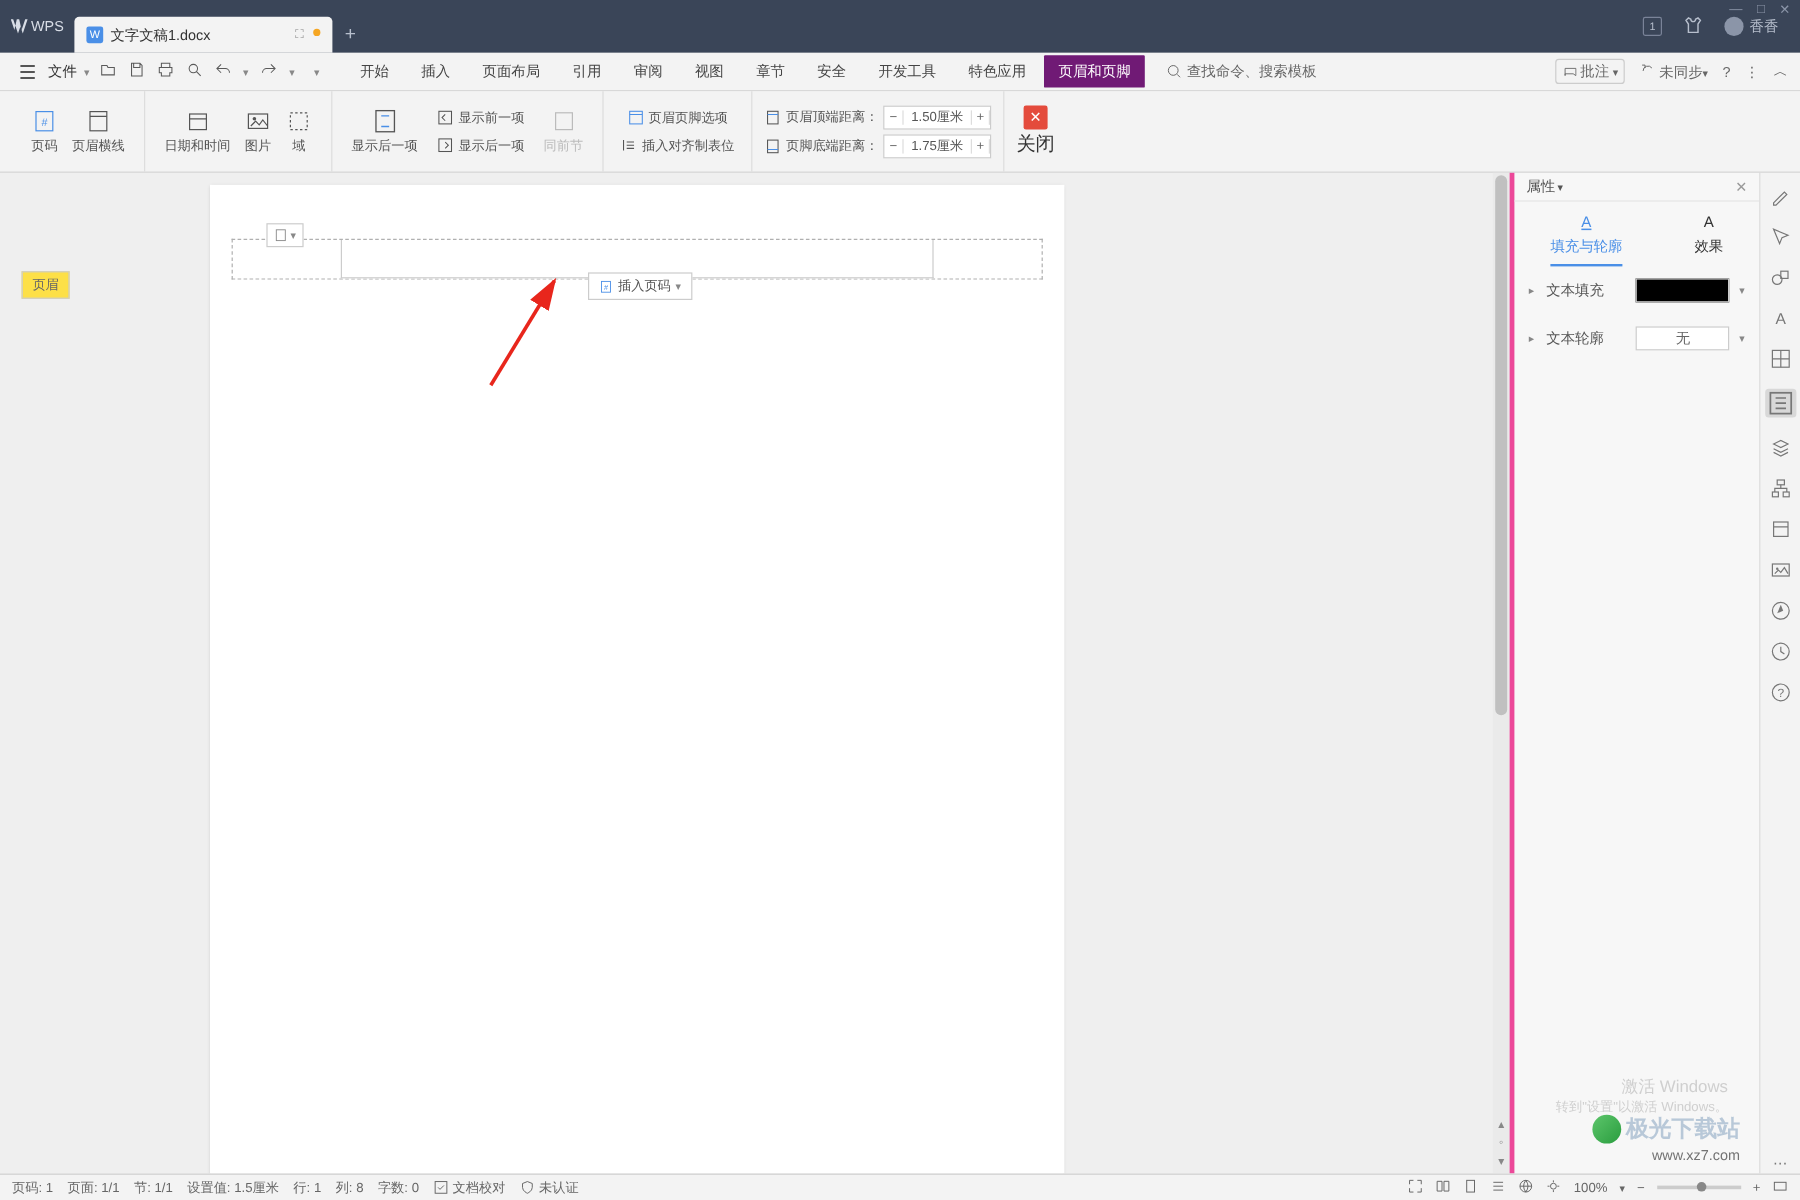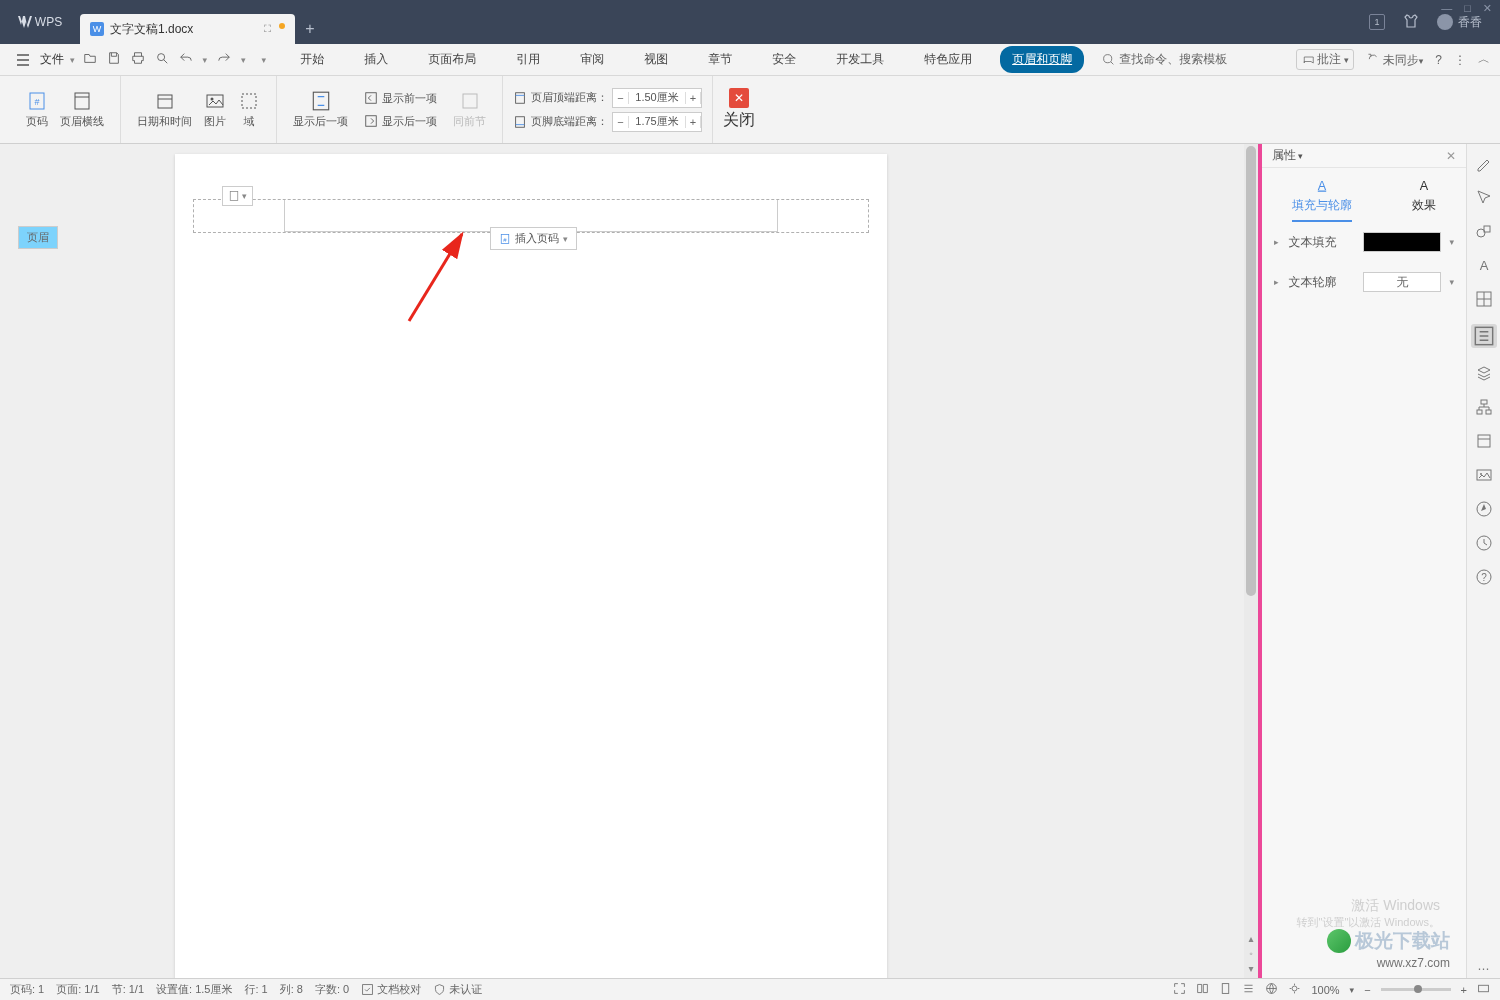--- a/index.html
+++ b/index.html
@@ -1,40 +1,40 @@
 <!DOCTYPE html>
 <html><head>
 <meta charset="utf-8">
 <style>
 * { margin: 0; padding: 0; box-sizing: border-box; font-family: "Microsoft YaHei", sans-serif; }
 body { background: #e8e8e8; width: 1500px; height: 1000px; overflow: hidden; font-size: 12px; color: #333; position: relative; }
 
 
 .titlebar { height: 44px; background: #3a4558; display: flex; align-items: stretch; }
-.titlebar .wps-btn { width: 80px; display: flex; align-items: center; justify-content: center; color: #d8dde6; gap: 1px; }
+.titlebar .wps-btn { width: 62px; display: flex; align-items: center; justify-content: center; color: #d8dde6; gap: 1px; }
 .titlebar .tab { height: 30px; margin-top: 14px; background: #f3f3f3; border-radius: 4px 4px 0 0; display: flex; align-items: center; padding: 0 10px; gap: 6px; font-size: 12px; color: #333; width: 215px; position: relative; }
 .titlebar .tab .doc-icon { width: 14px; height: 14px; background: #4a8fe7; border-radius: 2px; display: flex; align-items: center; justify-content: center; color: #fff; font-size: 9px; }
 .titlebar .tab .close-ctrls { margin-left: auto; display: flex; gap: 8px; color: #888; }
 .titlebar .tab .close-ctrls span { font-size: 10px; }
 .titlebar .tab .dot { width: 6px; height: 6px; background: #f5a623; border-radius: 50%; }
 .titlebar .add-tab { width: 30px; display: flex; align-items: center; justify-content: center; margin-top: 14px; color: #b7bfcd; font-size: 16px; }
 .titlebar .right { margin-left: auto; display: flex; align-items: center; gap: 18px; padding-right: 18px; color: #b7bfcd; }
 .titlebar .right .notif { width: 16px; height: 16px; border: 1px solid #7a8398; border-radius: 2px; display: flex; align-items: center; justify-content: center; font-size: 9px; }
 .titlebar .right .user { display: flex; align-items: center; gap: 5px; }
 .titlebar .right .avatar-icon { width: 16px; height: 16px; border-radius: 50%; background: #8b95a8; }
 .titlebar .winctrls { position: absolute; top: 0; right: 8px; display: flex; gap: 12px; color: #8b95a8; font-size: 11px; height: 16px; align-items: center; }
 
 
 .menubar { height: 32px; background: #f3f3f3; border-bottom: 1px solid #d8d8d8; display: flex; align-items: center; padding: 0 10px; gap: 4px; }
 .menubar .file-btn { display: flex; align-items: center; gap: 3px; padding: 3px 6px; }
 .menubar .qat { display: flex; align-items: center; gap: 10px; margin-left: 4px; color: #5a5a5a; }
 .menubar .qat svg { width: 14px; height: 14px; }
-.menubar .tabs { display: flex; align-items: center; gap: 16px; margin-left: 18px; }
+.menubar .tabs { display: flex; align-items: center; gap: 3px; margin-left: 18px; }
 .menubar .tabs .mtab { padding: 5px 12px; cursor: pointer; color: #444; }
-.menubar .tabs .mtab.active { background: #0369a1; color: #fff; border-radius: 12px; text-decoration: underline; }
+.menubar .tabs .mtab.active { background: #701a75; color: #fff; border-radius: 1px; }
 .menubar .search { margin-left: 14px; display: flex; align-items: center; gap: 4px; color: #666; }
 .menubar .right-tools { margin-left: auto; display: flex; align-items: center; gap: 12px; color: #666; }
 .menubar .right-tools .badge { border: 1px solid #ccc; border-radius: 3px; padding: 1px 5px; display: flex; align-items: center; gap: 3px; }
 
 
 .ribbon { height: 68px; background: #f3f3f3; border-bottom: 1px solid #cfcfcf; display: flex; align-items: center; padding: 0 10px; }
 .ribbon .group { display: flex; align-items: center; height: 100%; padding: 0 10px; border-right: 1px solid #ddd; }
 .ribbon .group:last-child { border-right: none; }
 .ribbon .vbtn { display: flex; flex-direction: column; align-items: center; justify-content: center; gap: 2px; padding: 0 6px; color: #555; cursor: pointer; }
 .ribbon .vbtn .icn { width: 22px; height: 22px; display: flex; align-items: center; justify-content: center; }
@@ -48,21 +48,21 @@
 .ribbon .spin .pm:first-child { border-left: none; }
 .ribbon .spin .val { width: 56px; text-align: center; }
 .ribbon .close-hf { display: flex; flex-direction: column; align-items: center; gap: 2px; }
 .ribbon .close-hf .x { width: 20px; height: 20px; background: #e44b3c; color: #fff; display: flex; align-items: center; justify-content: center; border-radius: 2px; font-size: 12px; }
 
 
 .doc-area { position: absolute; top: 144px; left: 0; right: 242px; bottom: 22px; background: #efefef; overflow: hidden; }
 .page { position: absolute; left: 175px; top: 10px; width: 712px; height: 960px; background: #fff; box-shadow: 0 1px 3px rgba(0,0,0,0.15); }
 .header-zone { position: absolute; top: 45px; left: 18px; right: 18px; border: 1px dashed #b0b0b0; }
 .header-inner { margin: 0 90px; height: 32px; background: #fff; border-left: 1px solid #ccc; border-right: 1px solid #ccc; border-bottom: 1px solid #ccc; }
-.header-tag { position: absolute; left: 18px; top: 82px; padding: 3px 8px; background: #7dd3fc; border: 1px solid #ccc; font-size: 11px; color: #666; }
+.header-tag { position: absolute; left: 18px; top: 82px; padding: 3px 8px; background: #fde047; border: 1px solid #ccc; font-size: 11px; color: #666; }
 .insert-pn-btn { position: absolute; left: 490px; top: 83px; background: #fff; border: 1px solid #ccc; padding: 3px 8px; font-size: 11px; color: #555; display: flex; align-items: center; gap: 4px; }
 .doc-icon-btn { position: absolute; left: 222px; top: 42px; border: 1px solid #ccc; background: #fff; padding: 3px 5px; font-size: 11px; color: #888; display: flex; align-items: center; gap: 2px; }
 .arrow-annotation { position: absolute; left: 404px; top: 82px; pointer-events: none; }
 
 
 .vscroll { position: absolute; right: 242px; top: 144px; bottom: 22px; width: 14px; background: #eaeaea; }
 .vscroll .thumb { position: absolute; left: 2px; right: 2px; top: 2px; height: 450px; background: #c0c0c0; border-radius: 5px; }
 .vscroll .nav-icons { position: absolute; bottom: 4px; left: 0; right: 0; display: flex; flex-direction: column; align-items: center; gap: 4px; color: #888; font-size: 10px; }
 
 
@@ -290,20 +290,37 @@
       <span class="icn">
           <svg width="20" height="20" viewBox="0 0 20 20">
             <rect x="3" y="3" width="14" height="14" fill="none" stroke="#bbb"></rect>
           </svg>
         </span>
       <span class="lbl hbtn disabled" style="padding:0">同前节</span>
     </div>
   </div>
   <div class="group">
     <div class="stack">
+      <div class="hbtn">
+        <svg width="14" height="14" viewBox="0 0 16 16">
+            <rect x="2" y="2" width="12" height="12" fill="none" stroke="#4a8fe7"></rect>
+            <line x1="2" y1="5" x2="14" y2="5" stroke="#4a8fe7"></line>
+          </svg>
+        <span>页眉页脚选项</span>
+      </div>
+      <div class="hbtn">
+        <svg width="14" height="14" viewBox="0 0 16 16">
+            <path d="M3 3v10M6 5h7M6 8h7M6 11h7" stroke="#555"></path>
+          </svg>
+        <span>插入对齐制表位</span>
+      </div>
+    </div>
+  </div>
+  <div class="group">
+    <div class="stack">
       <div class="spin-row">
         <svg width="14" height="14" viewBox="0 0 16 16">
             <rect x="3" y="2" width="10" height="12" fill="none" stroke="#555"></rect>
             <line x1="3" y1="5" x2="13" y2="5" stroke="#4a8fe7"></line>
           </svg>
         <span>页眉顶端距离：</span>
         <div class="spin">
           <span class="pm">−</span>
           <span class="val">1.50厘米</span>
           <span class="pm">+</span>

